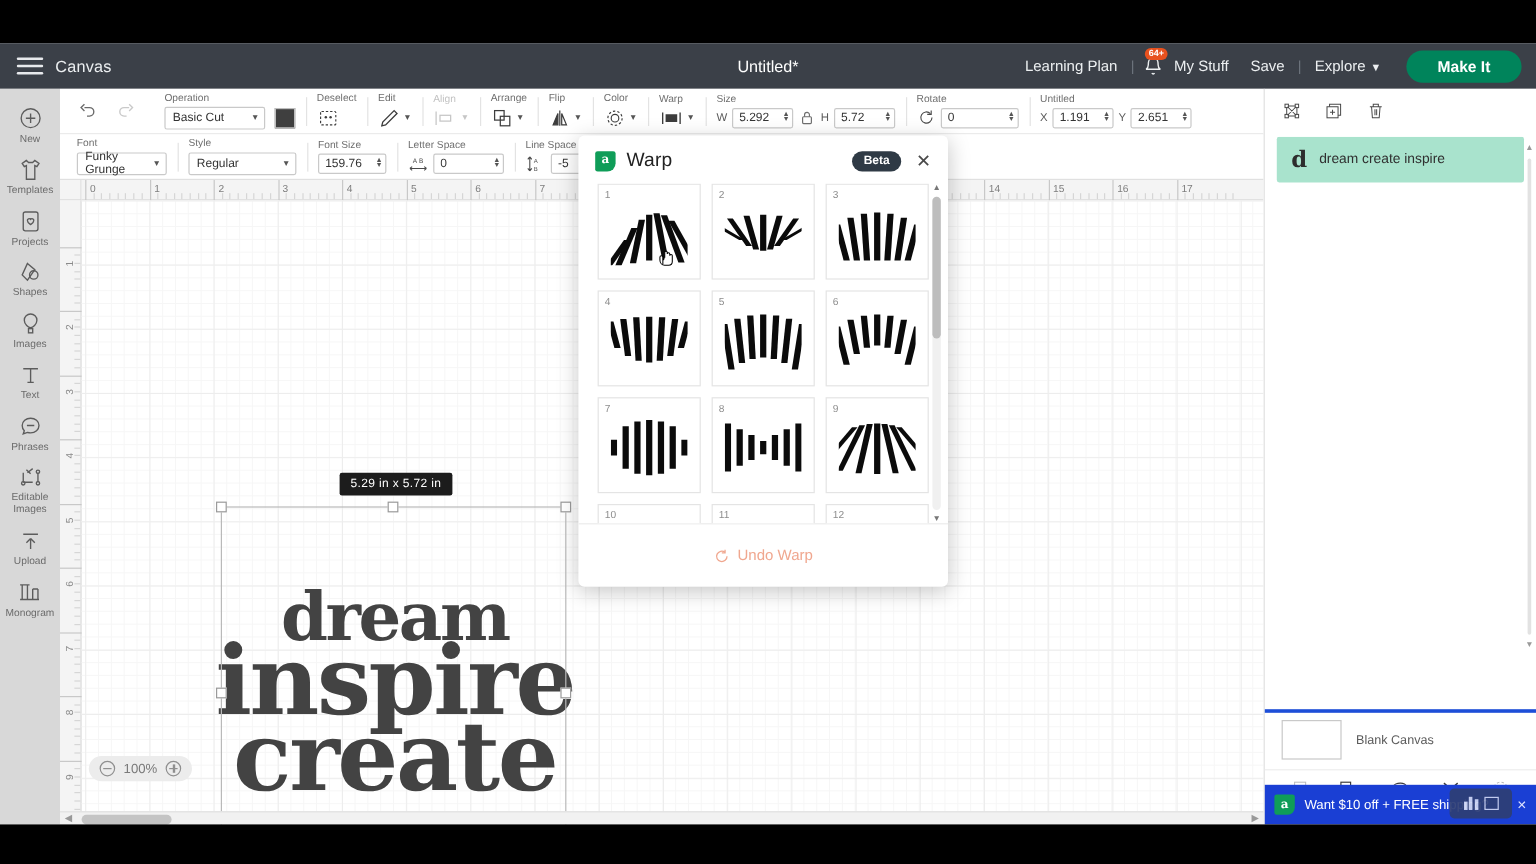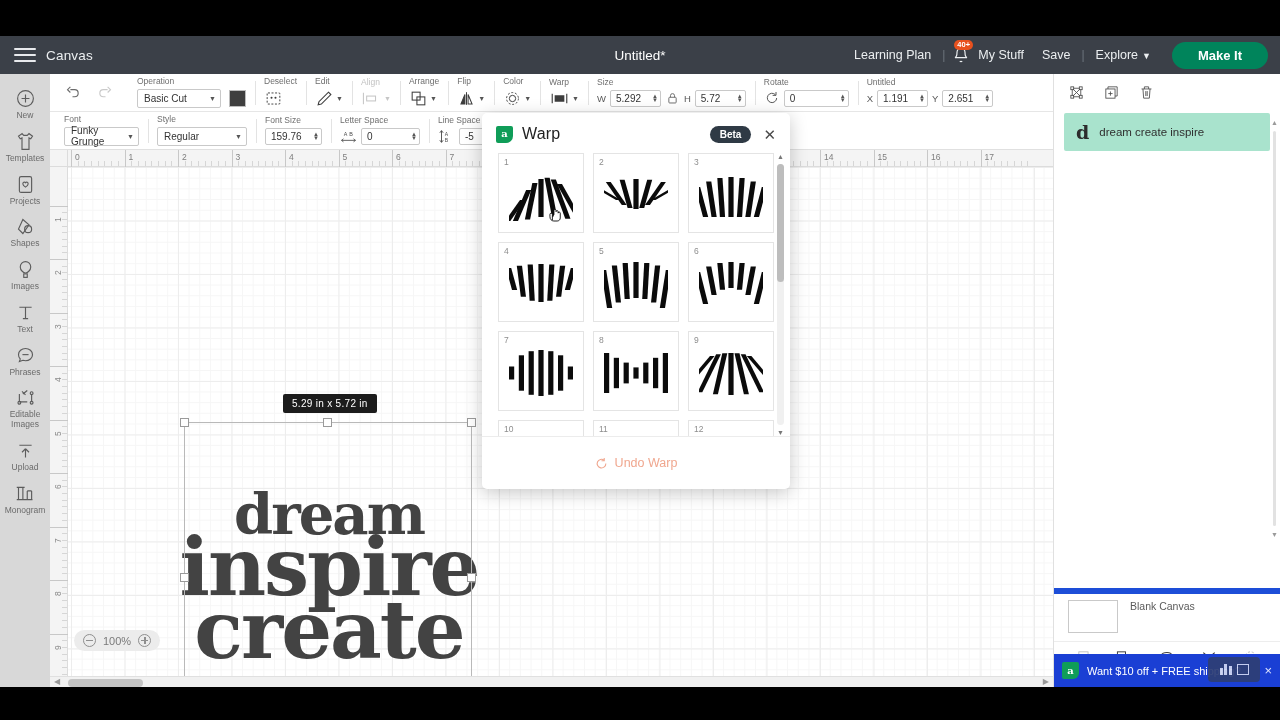--- a/index.html
+++ b/index.html
@@ -121,21 +121,21 @@
   .rtools { display:flex; gap:18px; padding:10px 14px 8px; color:#4a4a4a; }
   .rtools .ic { cursor:pointer; }
   .layerlist { position:relative; flex:1; overflow:hidden; padding:0 10px; }
   .layer { display:flex; align-items:center; gap:10px; background:#a9e3cd; border-radius:2px;
            height:38px; padding:0 12px; cursor:pointer; }
   .layer .gl { font-family:"DejaVu Serif", serif; font-weight:bold; font-size:19px; color:#2d2d2d; }
   .layer .nm { font-size:11.5px; color:#2f2f2f; }
   .lscroll { position:absolute; right:2px; top:6px; bottom:6px; width:7px; }
   .lscroll .up, .lscroll .dn { font-size:7px; color:#9a9a9a; text-align:center; }
   .lscroll .bar { position:absolute; left:2px; top:12px; bottom:12px; width:3px; background:#e2e2e2; border-radius:2px;}
-  .canvasrow { display:flex; align-items:flex-start; gap:12px; padding:6px 14px 8px; border-top:6px solid #1d4ed8;margin-top:44px;}
+  .canvasrow { display:flex; align-items:center; gap:12px; padding:6px 14px 8px; border-top:3px solid #1d4ed8;margin-top:44px;}
   .canvasrow .thumb { width:50px; height:33px; border:1px solid #c9c9c9; background:#fff; }
   .canvasrow .lbl { font-size:10.5px; color:#5b5b5b; }
   .rbottom { display:flex; justify-content:space-between; padding:6px 10px 8px; border-top:1px solid #ededed;}
   .rb { display:flex; flex-direction:column; align-items:center; gap:3px; width:40px; cursor:pointer; }
   .rb .lb { font-size:8.5px; color:#4a4a4a; }
   .rb.dis { opacity:.35; }
   .rb .ico { height:18px; display:flex; align-items:center; color:#3a3a3a;}
 
   .promo { position:absolute; left:0; right:0; bottom:0; height:33px; background:#1a3fd4;
            display:flex; align-items:center; gap:8px; padding:0 8px; color:#fff; font-size:11px; }
@@ -190,21 +190,21 @@
     <div class="header-canvas">Canvas</div>
     <div class="header-title">Untitled*</div>
     <div class="header-right">
       <div class="hitem">Learning Plan</div>
       <div class="sep">|</div>
       <div class="bell-wrap">
         <svg width="16" height="16" viewBox="0 0 24 24" fill="none" stroke="#eceff1" stroke-width="1.8">
           <path d="M18 8a6 6 0 10-12 0c0 7-3 8-3 8h18s-3-1-3-8"></path>
             <path d="M13.7 21a2 2 0 01-3.4 0"></path>
         </svg>
-        <span class="bell-badge">40+</span>
+        <span class="bell-badge">64+</span>
       </div>
       <div class="hitem">My Stuff</div>
       <div class="hitem">Save</div>
       <div class="sep">|</div>
       <div class="hitem">
         <span>Explore</span><span class="chev">▼</span>
       </div>
       <div class="makeit">Make It</div>
     </div>
   </div>

